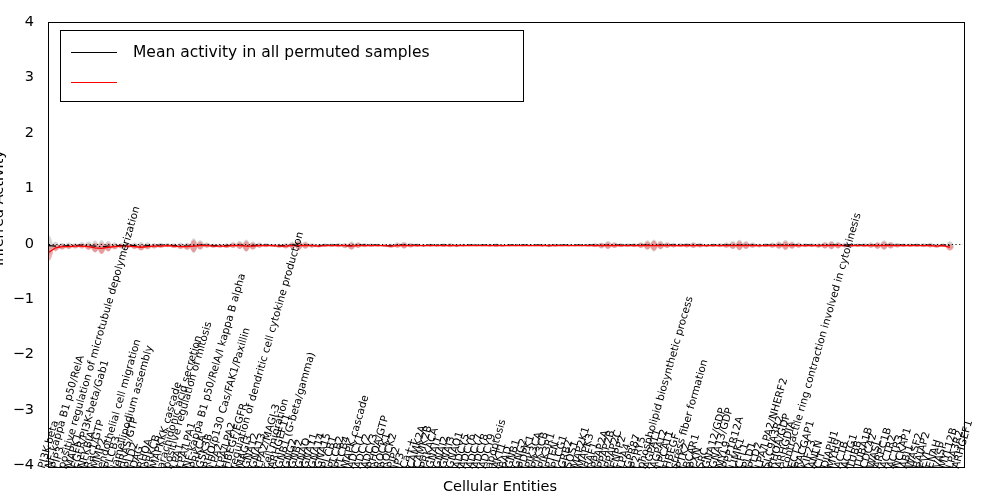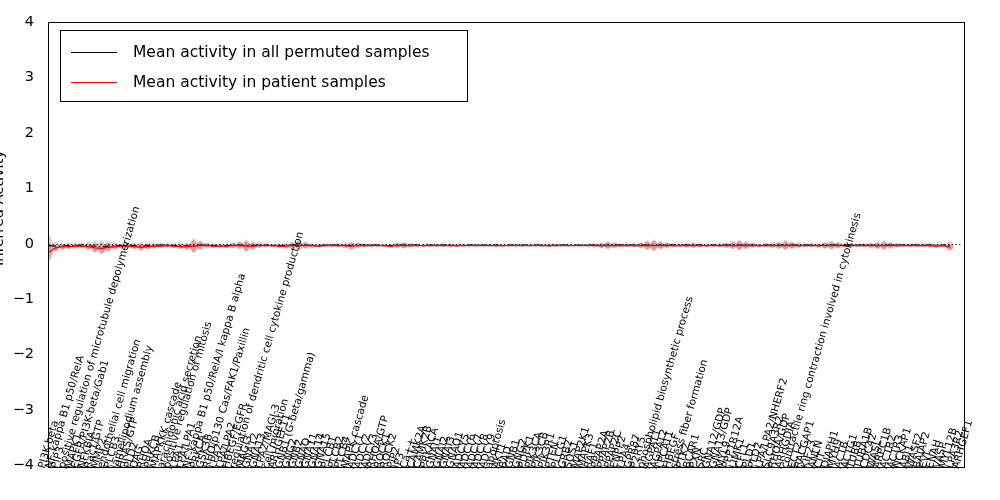--- a/index.html
+++ b/index.html
@@ -39,36 +39,37 @@
         overflow:hidden;}
   #data svg{display:block;}
   .zeroline{stroke:#000;stroke-width:1.2;stroke-dasharray:1.1 2.6;fill:none;}
   .meanred{stroke:#ff0000;stroke-width:1.3;fill:none;}
   .meanblk{stroke:#000;stroke-width:1.1;fill:none;
            stroke-dasharray:7 2.5 1.5 2.5;}
   .bandgray{fill:#b4b4b4;fill-opacity:.55;stroke:none;}
   .bandred{fill:#f26d6d;fill-opacity:.55;stroke:none;}
 
   
-  #legend{position:absolute;left:60px;top:30px;width:408px;height:72px;
+  #legend{position:absolute;left:60px;top:30px;width:464px;height:72px;
           border:1.4px solid #000;background:#fff;box-sizing:border-box;
           padding:6px 10px 0 10px;}
   .lgrow{display:flex;align-items:center;height:30px;}
   .lgline{width:46px;height:0;border-top:1.5px solid #000;margin-right:16px;
           flex:none;}
   .lgline.red{border-top-color:#ff0000;}
   .lgtxt{font-size:15.5px;color:#000;white-space:nowrap;}
 </style>
 </head>
 <body>
 
 <div id="stage">
 
 
   <div id="ylabel">Inferred Activity</div>
+  <div id="xlabel">Cellular Entities</div>
 
   <div id="yticks-layer">
       <div class="ytick" style="top: 22px;">4</div>
       <div class="ytickmark" style="top: 22px;"></div>
       <div class="ytickmark r" style="top: 22px;"></div>
       <div class="ytick" style="top: 77.375px;">3</div>
       <div class="ytickmark" style="top: 77.375px;"></div>
       <div class="ytickmark r" style="top: 77.375px;"></div>
       <div class="ytick" style="top: 132.75px;">2</div>
       <div class="ytickmark" style="top: 132.75px;"></div>
@@ -282,16 +283,15 @@
       <div class="xl" style="left: 960.3px;">ARHGEF1</div>
     </div>
 
   <div id="legend">
     <div class="lgrow">
       <span class="lgline"></span>
       <span class="lgtxt">Mean activity in all permuted samples</span>
     </div>
     <div class="lgrow">
       <span class="lgline red"></span>
-      <span class="lgtxt">Mean activity in patient samples</span>
     </div>
   </div>
 </div>
 
 </body></html>

